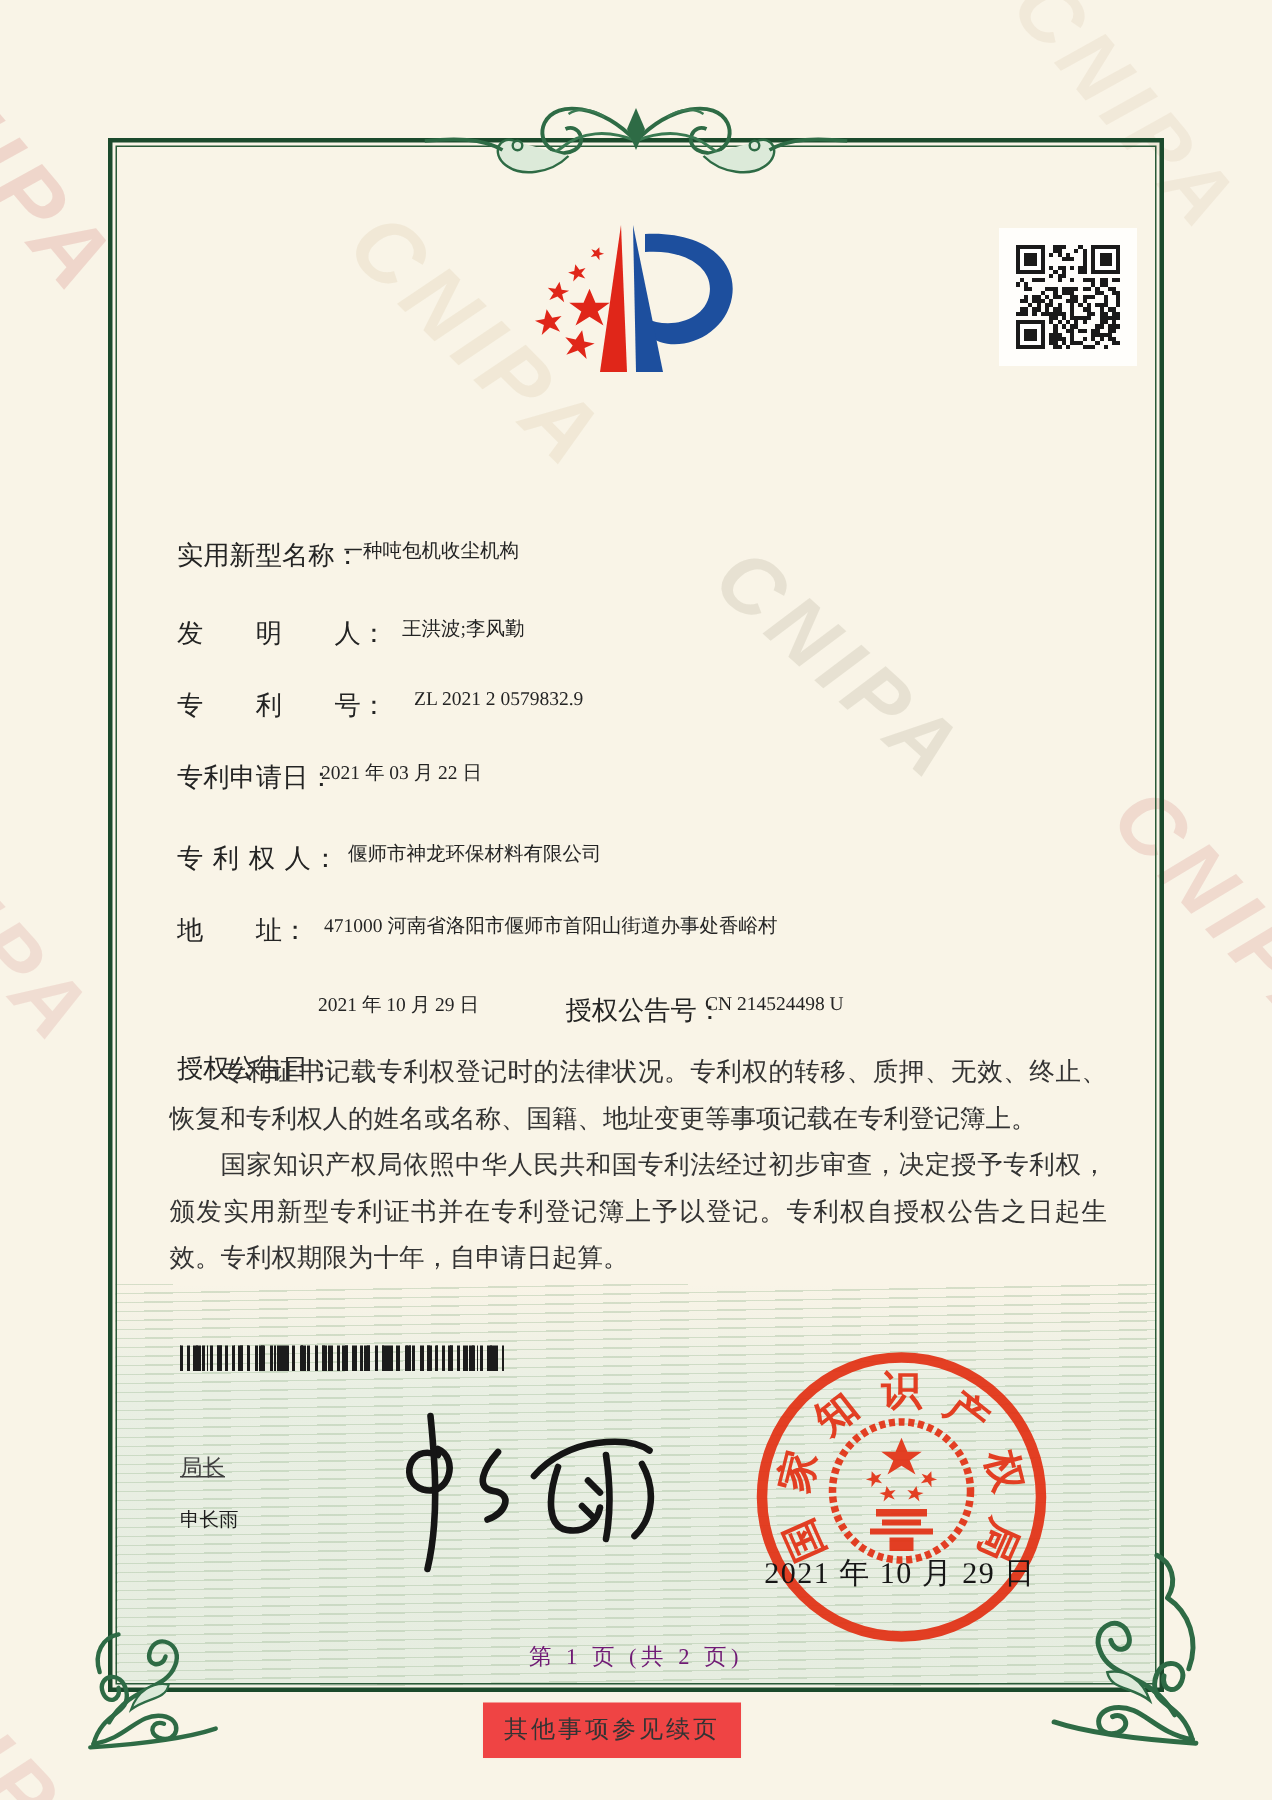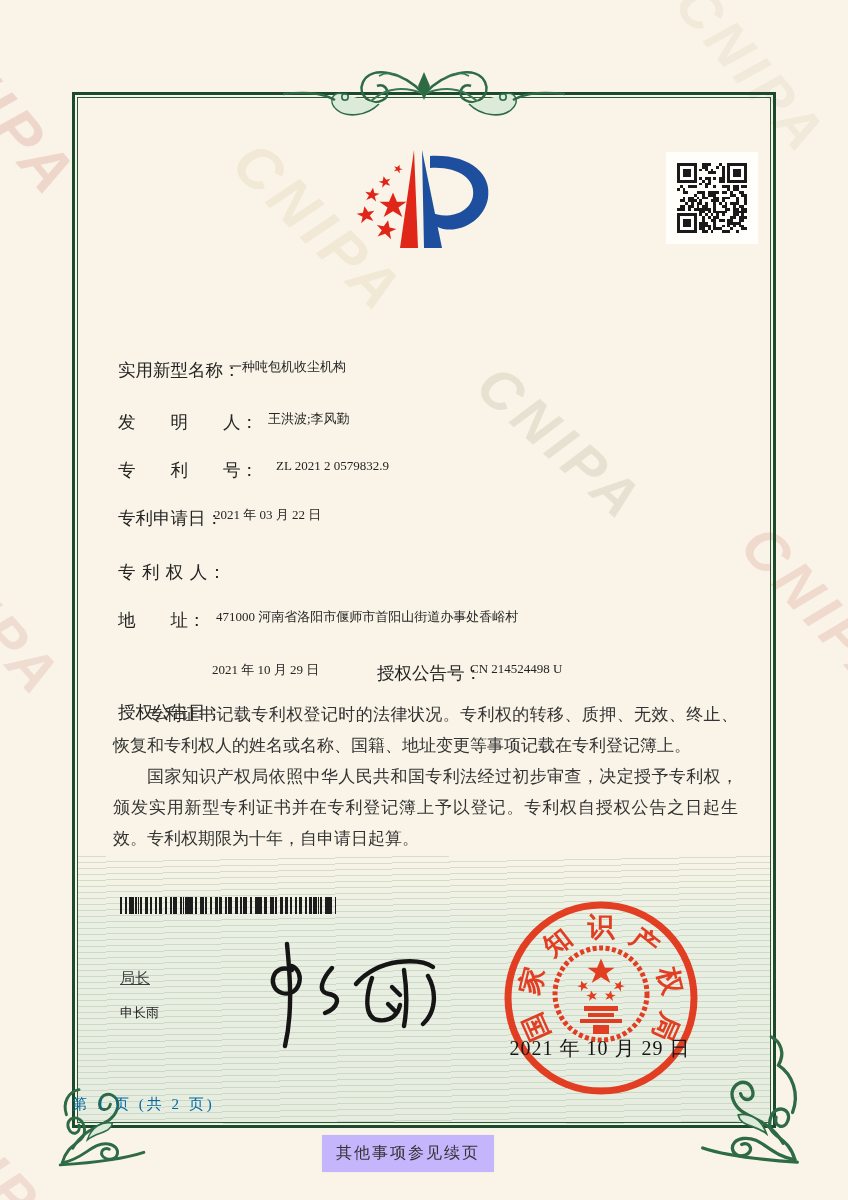--- a/index.html
+++ b/index.html
@@ -49,23 +49,23 @@
       repeating-linear-gradient(90deg,#1c1c1c 0 1px,rgba(0,0,0,0) 1px 9px),
       repeating-linear-gradient(90deg,rgba(0,0,0,0) 0 11px,#1c1c1c 11px 14px);
   }
   
   #signer-title{left:120px;top:969px;font-size:15px;color:#404040;text-decoration:underline;}
   #signer-name{left:120px;top:1004px;font-size:13px;color:#1d1d1d;}
   
   #seal{left:496px;top:893px;width:210px;height:210px;}
   #seal-date{left:500px;top:1035px;width:200px;text-align:center;font-size:20px;letter-spacing:1px;color:#161616;}
   
-  #page-info{left:72px;top:1095px;width:704px;font-size:15px;letter-spacing:3px;color:#0369a1;}
+  #page-info{left:72px;top:1095px;width:704px;text-align:center;font-size:15px;letter-spacing:3px;color:#701a75;}
   #cont-box{
-    left:322px;top:1135px;background:#c4b5fd;padding:8px 14px;
+    left:322px;top:1135px;background:#ef4444;padding:8px 14px;
     font-size:16px;letter-spacing:2px;color:#333;box-shadow:0 0 2px rgba(0,0,0,0.05);
   }
   .ornament{position:absolute;pointer-events:none;}
 </style>
 </head>
 <body>
 
 <div id="page">
 
   <div class="wm" style="left:-48px;top:-2px;font-size:62px;color:rgba(231,190,180,0.55);transform:rotate(50deg);">CNIPA</div>
@@ -374,20 +374,21 @@
   <div class="flabel" style="top:410px;">发　　明　　人：</div>
   <div class="fvalue" style="top:410px;left:268px;">王洪波;李风勤</div>
 
   <div class="flabel" style="top:458px;text-align:right;">专　　利　　号：</div>
   <div class="fvalue" style="top:458px;left:276px;font-family:Liberation Serif, serif;">ZL 2021 2 0579832.9</div>
 
   <div class="flabel" style="top:506px;">专利申请日：</div>
   <div class="fvalue" style="top:506px;left:214px;">2021 年 03 月 22 日</div>
 
   <div class="flabel" style="top:560px;letter-spacing:1px;">专 利 权 人：</div>
+  <div class="fvalue" style="top:560px;left:232px;">偃师市神龙环保材料有限公司</div>
 
   <div class="flabel" style="top:608px;">地　　址：</div>
   <div class="fvalue" style="top:608px;left:216px;">471000 河南省洛阳市偃师市首阳山街道办事处香峪村</div>
 
   <div class="flabel" style="top:700px;">授权公告日：</div>
   <div class="fvalue" style="top:661px;left:212px;">2021 年 10 月 29 日</div>
   <div class="flabel" style="top:661px;left:377px;">授权公告号：</div>
   <div class="fvalue" style="top:661px;left:470px;">CN 214524498 U</div>
 
   <div class="abs" id="legal">

